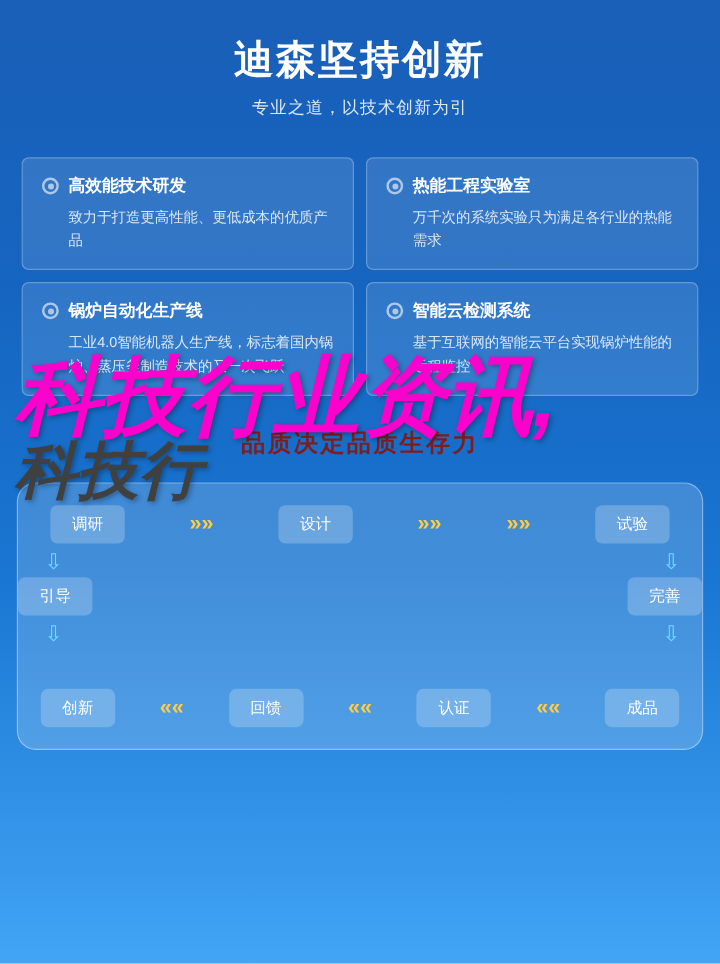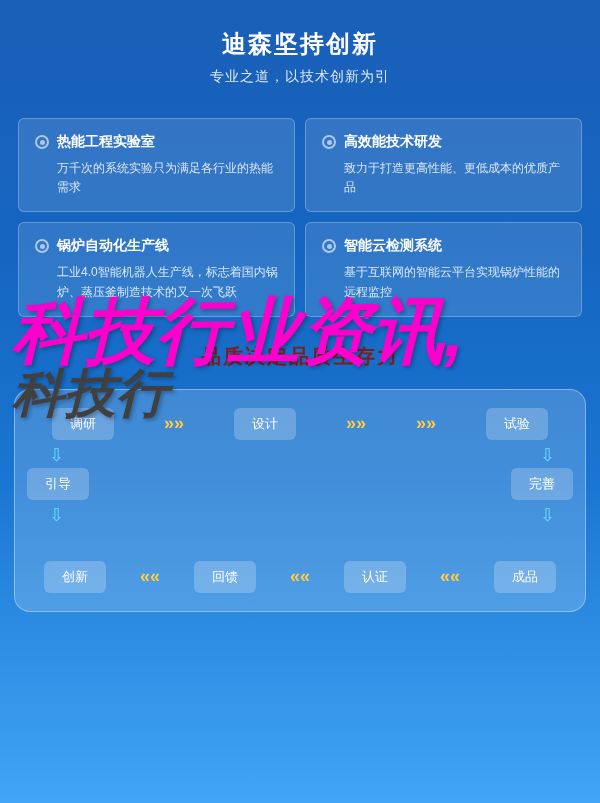--- a/index.html
+++ b/index.html
@@ -12,21 +12,21 @@
       position: relative;
     }
 
     
     .top-section {
       text-align: center;
       padding: 28px 20px 18px;
     }
     .main-title {
       color: #fff;
-      font-size: 24px;
+      font-size: 33px;
       font-weight: 700;
       letter-spacing: 2px;
       margin-bottom: 8px;
     }
     .sub-title {
       color: rgba(255,255,255,0.85);
       font-size: 14px;
       letter-spacing: 1px;
     }
 
@@ -116,21 +116,21 @@
       letter-spacing: 2px;
       margin-bottom: 5px;
     }
 
     
     .process-box {
       background: rgba(255,255,255,0.18);
       border: 1px solid rgba(255,255,255,0.35);
       border-radius: 16px;
       margin: 8px 14px 10px;
-      padding: 18px 12px;
+      padding: 18px 0;
     }
     .process-item {
       background: rgba(255,255,255,0.22);
       border-radius: 6px;
       padding: 7px 14px;
       color: #fff;
       font-size: 13px;
       font-weight: 500;
       text-align: center;
       min-width: 62px;
@@ -195,33 +195,33 @@
   <p class="sub-title">专业之道，以技术创新为引</p>
 </div>
 
 <div class="cards-grid">
 
   <div class="card">
     <div class="card-header">
       <div class="card-dot">
           <div class="card-dot-inner"></div>
         </div>
+      <span class="card-title">高效能技术研发</span>
+    </div>
+    <p class="card-desc">致力于打造更高性能、更低成本的优质产品</p>
+  </div>
+
+  <div class="card">
+    <div class="card-header">
+      <div class="card-dot">
+          <div class="card-dot-inner"></div>
+        </div>
       <span class="card-title">热能工程实验室</span>
     </div>
     <p class="card-desc">万千次的系统实验只为满足各行业的热能需求</p>
-  </div>
-
-  <div class="card">
-    <div class="card-header">
-      <div class="card-dot">
-          <div class="card-dot-inner"></div>
-        </div>
-      <span class="card-title">高效能技术研发</span>
-    </div>
-    <p class="card-desc">致力于打造更高性能、更低成本的优质产品</p>
   </div>
 
   <div class="card">
     <div class="card-header">
       <div class="card-dot">
           <div class="card-dot-inner"></div>
         </div>
       <span class="card-title">锅炉自动化生产线</span>
     </div>
     <p class="card-desc">工业4.0智能机器人生产线，标志着国内锅炉、蒸压釜制造技术的又一次飞跃</p>

